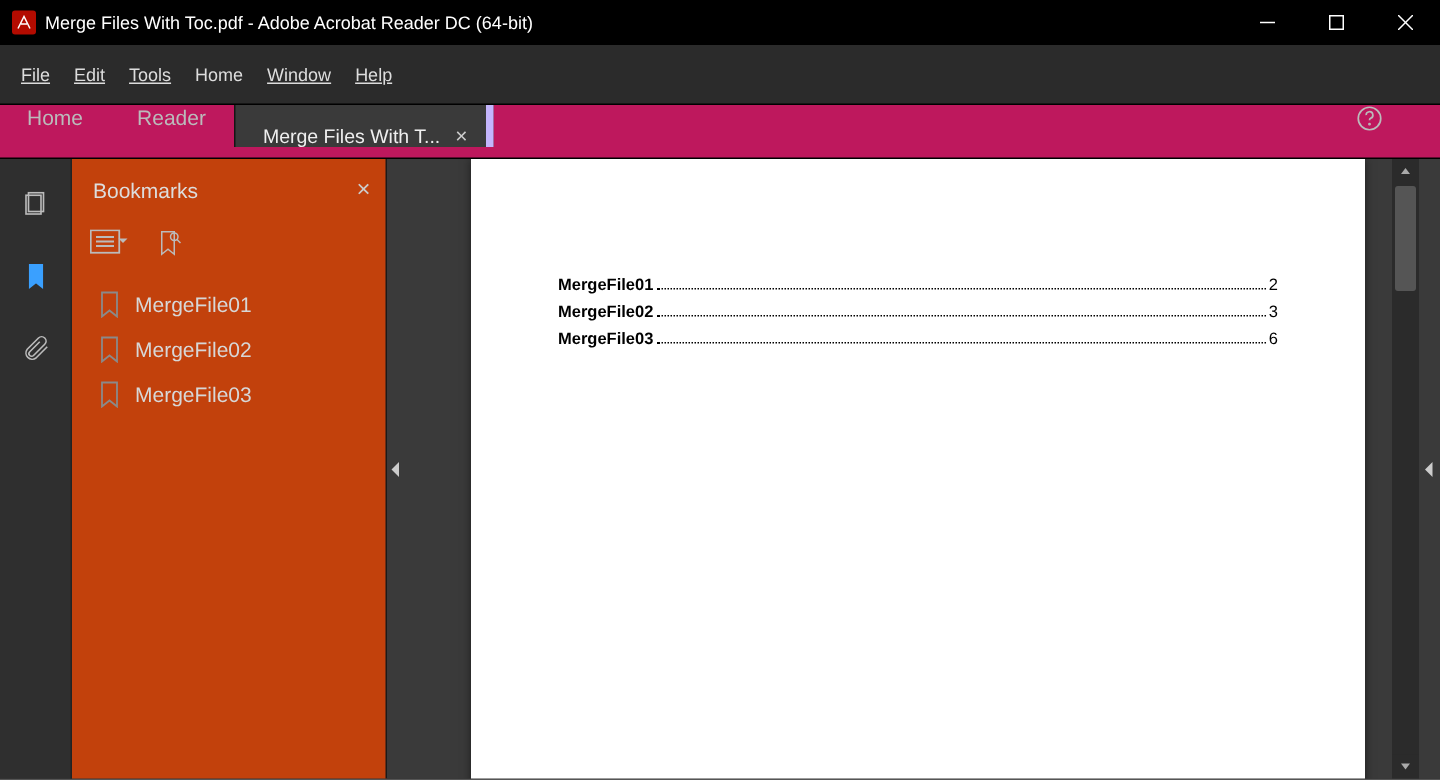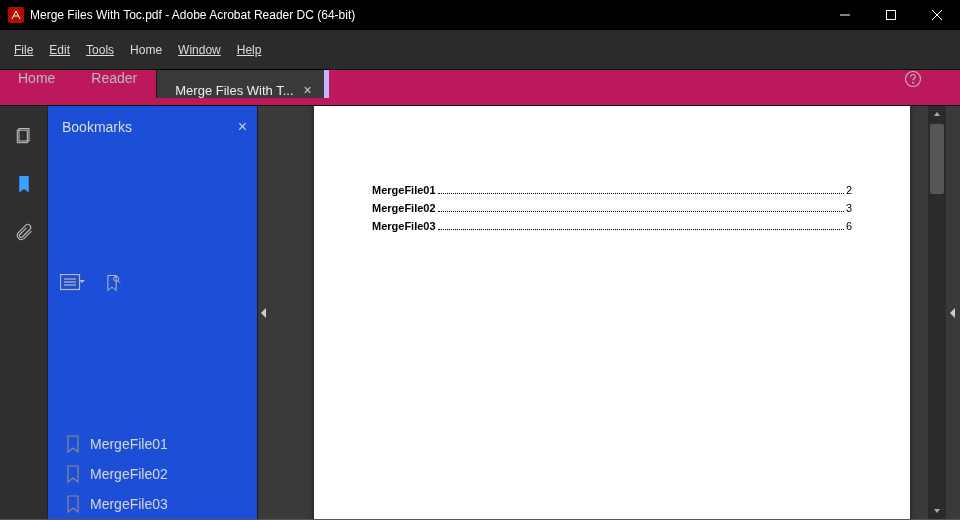--- a/index.html
+++ b/index.html
@@ -36,21 +36,21 @@
   
   .main { flex: 1; display: flex; min-height: 0; background: #3a3a3a; position: relative; }
 
   
   .rail { width: 48px; background: #2f2f2f; border-right: 1px solid #222; display: flex; flex-direction: column; align-items: center; padding-top: 18px; gap: 24px; }
   .rail .rail-btn { width: 24px; height: 24px; display:flex; align-items:center; justify-content:center; }
   .rail .rail-btn svg { width: 20px; height: 20px; stroke: #bbb; fill: none; stroke-width: 1.3; }
   .rail .rail-btn.active svg { stroke: #3aa0ff; fill: #3aa0ff; }
 
   
-  .bm-panel { width: 210px; background: #1d4ed8; border-right: 1px solid #1a1a1a; display:flex; flex-direction:column;justify-content:space-between; }
+  .bm-panel { width: 210px; background: #c2410c; border-right: 1px solid #1a1a1a; display:flex; flex-direction:column; }
   .bm-head { display:flex; align-items:center; padding: 12px 10px 12px 14px; color:#ddd; font-size:14px; }
   .bm-head .title { flex:1; }
   .bm-head .close-x { color:#ccc; font-size:16px; }
   .bm-tools { display:flex; align-items:center; gap: 16px; padding: 4px 12px 12px 12px; }
   .bm-tools .tool { display:flex; align-items:center; }
   .bm-tools svg { stroke:#bbb; fill:none; stroke-width:1.2; }
   .bm-list { padding: 4px 0 0 14px; }
   .bm-item { display:flex; align-items:center; gap: 10px; padding: 6px 4px; color: #d7d7d7; font-size: 14px; }
   .bm-item svg { width:14px; height:18px; stroke:#8a8a8a; fill:none; stroke-width:1.2; }
 

